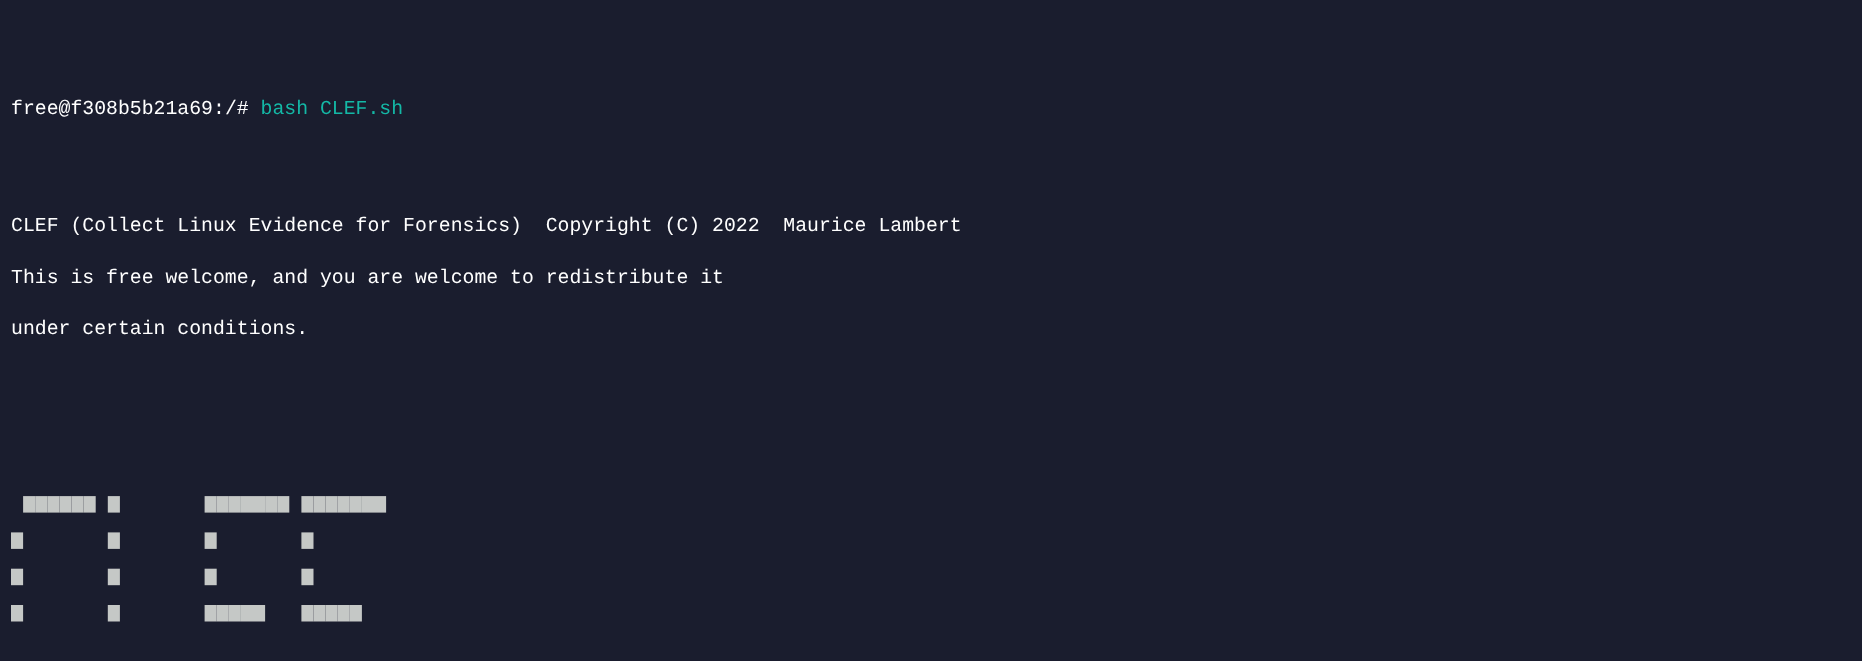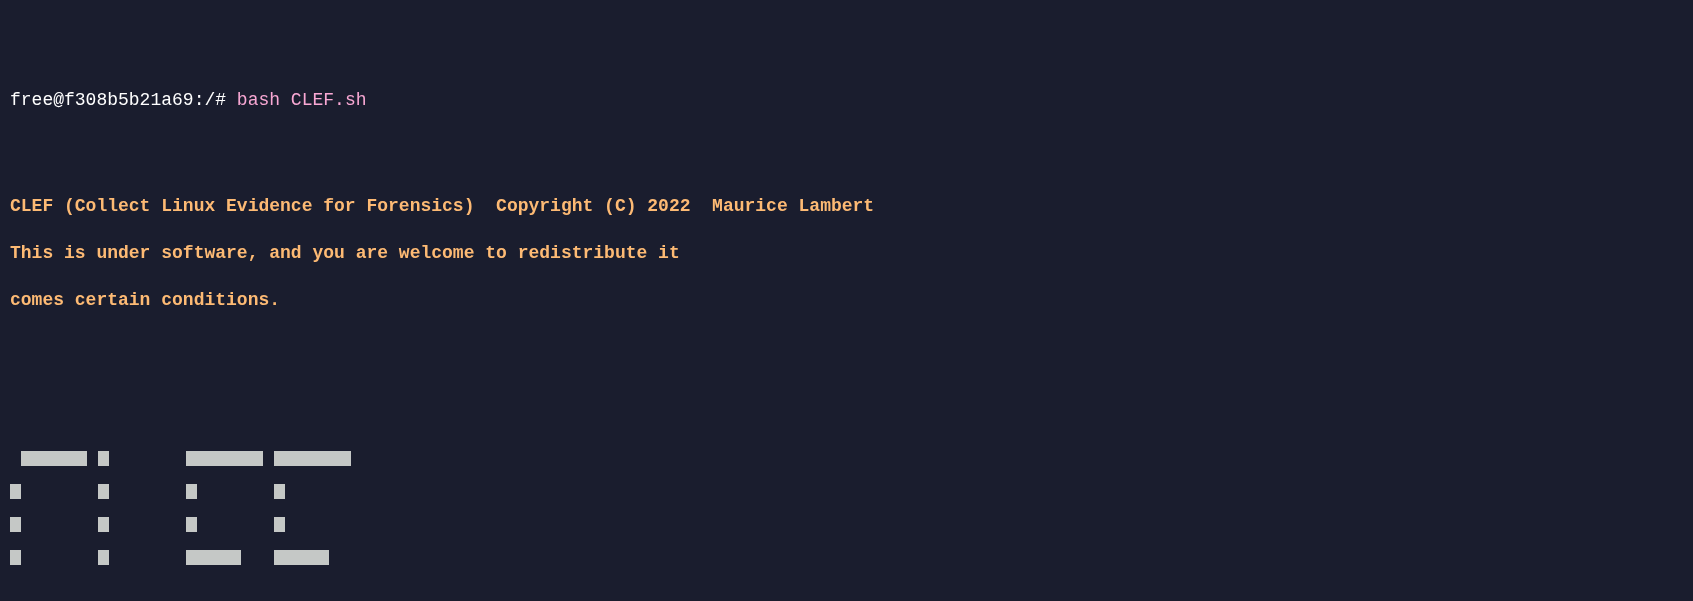--- a/index.html
+++ b/index.html
@@ -15,26 +15,25 @@
       padding: 10px;
       width: 1693px;
       height: 601px;
       overflow: hidden;
       white-space: pre;
     }
     .prompt-line {
       color: #ffffff;
     }
     .command {
-      color: #f9a8d4;
+      color: #14b8a6;
     }
     .copyright {
-      color: #fdba74;
+      color: #ffffff;
       line-height: 1.3;
-      font-weight: bold;
     }
     .ascii-art {
       color: #c5c8c6;
       line-height: 1.0;
       font-size: 18px;
       letter-spacing: 0;
     }
     .ascii-row {
       display: flex;
       height: 15px;
@@ -59,22 +58,22 @@
   </style>
 </head>
 <body>
 
 
 
 <div class="prompt-line"><span>free@f308b5b21a69</span><span>:/#</span> <span class="command">bash CLEF.sh</span></div>
 <div class="spacer"></div>
 <div class="copyright">
 <div>CLEF (Collect Linux Evidence for Forensics)  Copyright (C) 2022  Maurice Lambert</div>
-<div>This is under software, and you are welcome to redistribute it</div>
-<div>comes certain conditions.</div>
+<div>This is free welcome, and you are welcome to redistribute it</div>
+<div>under certain conditions.</div>
 </div>
 <div class="spacer"></div>
 <div class="spacer-small"></div>
 <div class="ascii-art">
 <div class="ascii-row"><span class="block empty"></span><span class="block filled"></span><span class="block filled"></span><span class="block filled"></span><span class="block filled"></span><span class="block filled"></span><span class="block filled"></span><span class="block empty"></span><span class="block filled"></span><span class="block empty"></span><span class="block empty"></span><span class="block empty"></span><span class="block empty"></span><span class="block empty"></span><span class="block empty"></span><span class="block empty"></span><span class="block filled"></span><span class="block filled"></span><span class="block filled"></span><span class="block filled"></span><span class="block filled"></span><span class="block filled"></span><span class="block filled"></span><span class="block empty"></span><span class="block filled"></span><span class="block filled"></span><span class="block filled"></span><span class="block filled"></span><span class="block filled"></span><span class="block filled"></span><span class="block filled"></span></div>
 <div class="ascii-row"><span class="block filled"></span><span class="block empty"></span><span class="block empty"></span><span class="block empty"></span><span class="block empty"></span><span class="block empty"></span><span class="block empty"></span><span class="block empty"></span><span class="block filled"></span><span class="block empty"></span><span class="block empty"></span><span class="block empty"></span><span class="block empty"></span><span class="block empty"></span><span class="block empty"></span><span class="block empty"></span><span class="block filled"></span><span class="block empty"></span><span class="block empty"></span><span class="block empty"></span><span class="block empty"></span><span class="block empty"></span><span class="block empty"></span><span class="block empty"></span><span class="block filled"></span><span class="block empty"></span><span class="block empty"></span><span class="block empty"></span><span class="block empty"></span><span class="block empty"></span><span class="block empty"></span></div>
 <div class="ascii-row"><span class="block filled"></span><span class="block empty"></span><span class="block empty"></span><span class="block empty"></span><span class="block empty"></span><span class="block empty"></span><span class="block empty"></span><span class="block empty"></span><span class="block filled"></span><span class="block empty"></span><span class="block empty"></span><span class="block empty"></span><span class="block empty"></span><span class="block empty"></span><span class="block empty"></span><span class="block empty"></span><span class="block filled"></span><span class="block empty"></span><span class="block empty"></span><span class="block empty"></span><span class="block empty"></span><span class="block empty"></span><span class="block empty"></span><span class="block empty"></span><span class="block filled"></span><span class="block empty"></span><span class="block empty"></span><span class="block empty"></span><span class="block empty"></span><span class="block empty"></span><span class="block empty"></span></div>
 <div class="ascii-row"><span class="block filled"></span><span class="block empty"></span><span class="block empty"></span><span class="block empty"></span><span class="block empty"></span><span class="block empty"></span><span class="block empty"></span><span class="block empty"></span><span class="block filled"></span><span class="block empty"></span><span class="block empty"></span><span class="block empty"></span><span class="block empty"></span><span class="block empty"></span><span class="block empty"></span><span class="block empty"></span><span class="block filled"></span><span class="block filled"></span><span class="block filled"></span><span class="block filled"></span><span class="block filled"></span><span class="block empty"></span><span class="block empty"></span><span class="block empty"></span><span class="block filled"></span><span class="block filled"></span><span class="block filled"></span><span class="block filled"></span><span class="block filled"></span><span class="block empty"></span><span class="block empty"></span></div>
 
 

